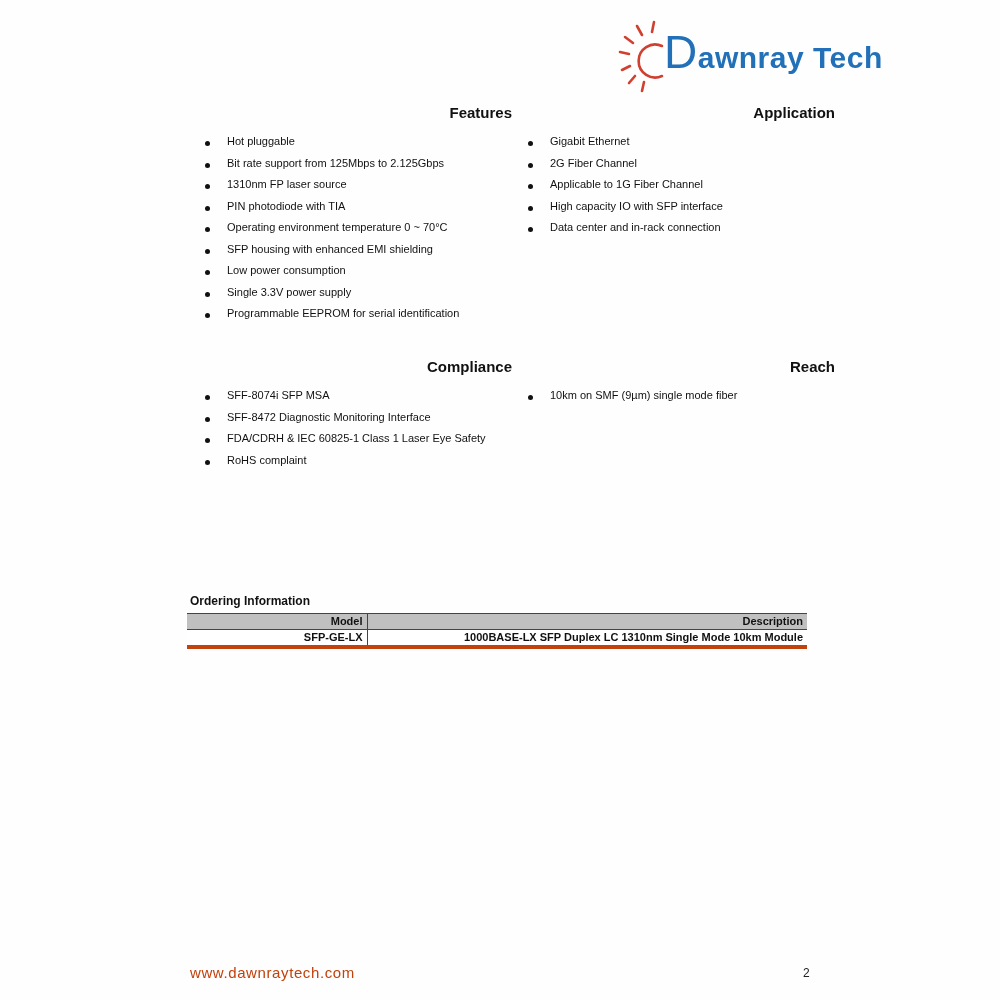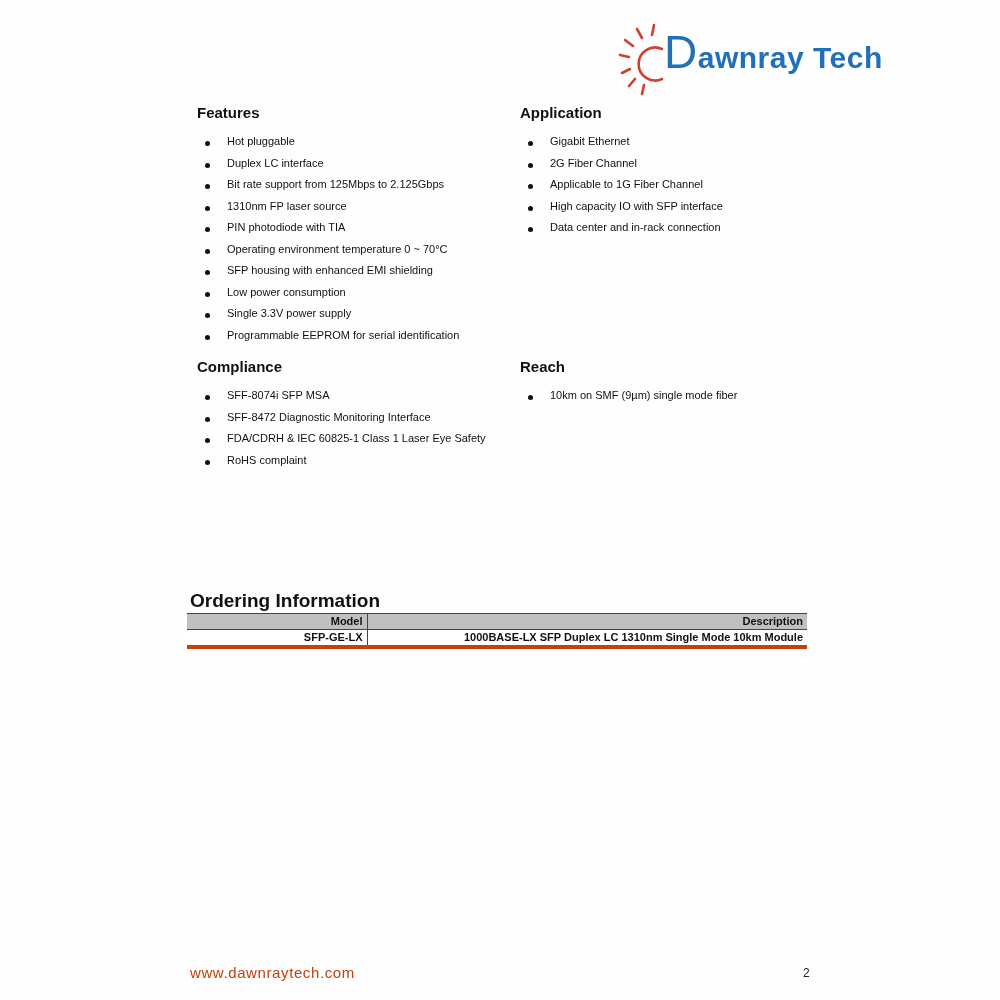--- a/index.html
+++ b/index.html
@@ -12,21 +12,21 @@
     background: #fefefe;
     overflow: hidden;
   }
 
   
   .logo {
     position: absolute;
     top: 10px;
     left: 616px;
     display: flex;
-    align-items: center;
+    align-items: flex-start;
   }
   .sun-svg { width: 62px; height: 84px; display: block; }
   .logo-text {
     display: inline-block;
     font-size: 30px;
     font-weight: bold;
     color: #2170b8;
     line-height: 84px;
     margin-left: -14px;
     letter-spacing: 0.5px;
@@ -41,20 +41,21 @@
   .section-features   { top: 104px; left: 197px; }
   .section-application{ top: 104px; left: 520px; }
   .section-compliance { top: 358px; left: 197px; }
   .section-reach      { top: 358px; left: 520px; }
   .section h2 {
     font-size: 15px;
     font-weight: bold;
     line-height: 18px;
     margin-bottom: 9px;
     color: #111;
+    text-align: right;
   }
   .bullet-list { list-style: none; }
   .bullet-list li {
     display: flex;
     align-items: center;
     min-height: 21.5px;
     margin-bottom: 0;
   }
   .bullet {
     flex: 0 0 auto;
@@ -68,21 +69,21 @@
   .item-text {
     margin-left: 17px;
     font-size: 11px;
     line-height: 13px;
     color: #111;
   }
 
   
   .ordering { position: absolute; top: 592px; left: 187px; width: 620px; }
   .ordering h2 {
-    font-size: 19px;
+    font-size: 12px;
     font-weight: bold;
     line-height: 18px;
     margin-left: 3px;
     margin-bottom: 3px;
     color: #111;
   }
   table.order-table {
     width: 620px;
     border-collapse: collapse;
     table-layout: fixed;
@@ -147,24 +148,20 @@
     </svg>
     <span class="logo-text">Dawnray Tech</span>
   </div>
 
   <div class="section section-features">
     <h2>Features</h2>
     <ul class="bullet-list">
       <li>
           <span class="bullet"></span>
           <span class="item-text">Hot pluggable</span>
-        </li>
-      <li>
-          <span class="bullet"></span>
-          <span class="item-text">Duplex LC interface</span>
         </li>
       <li>
           <span class="bullet"></span>
           <span class="item-text">Bit rate support from 125Mbps to 2.125Gbps</span>
         </li>
       <li>
           <span class="bullet"></span>
           <span class="item-text">1310nm FP laser source</span>
         </li>
       <li>

